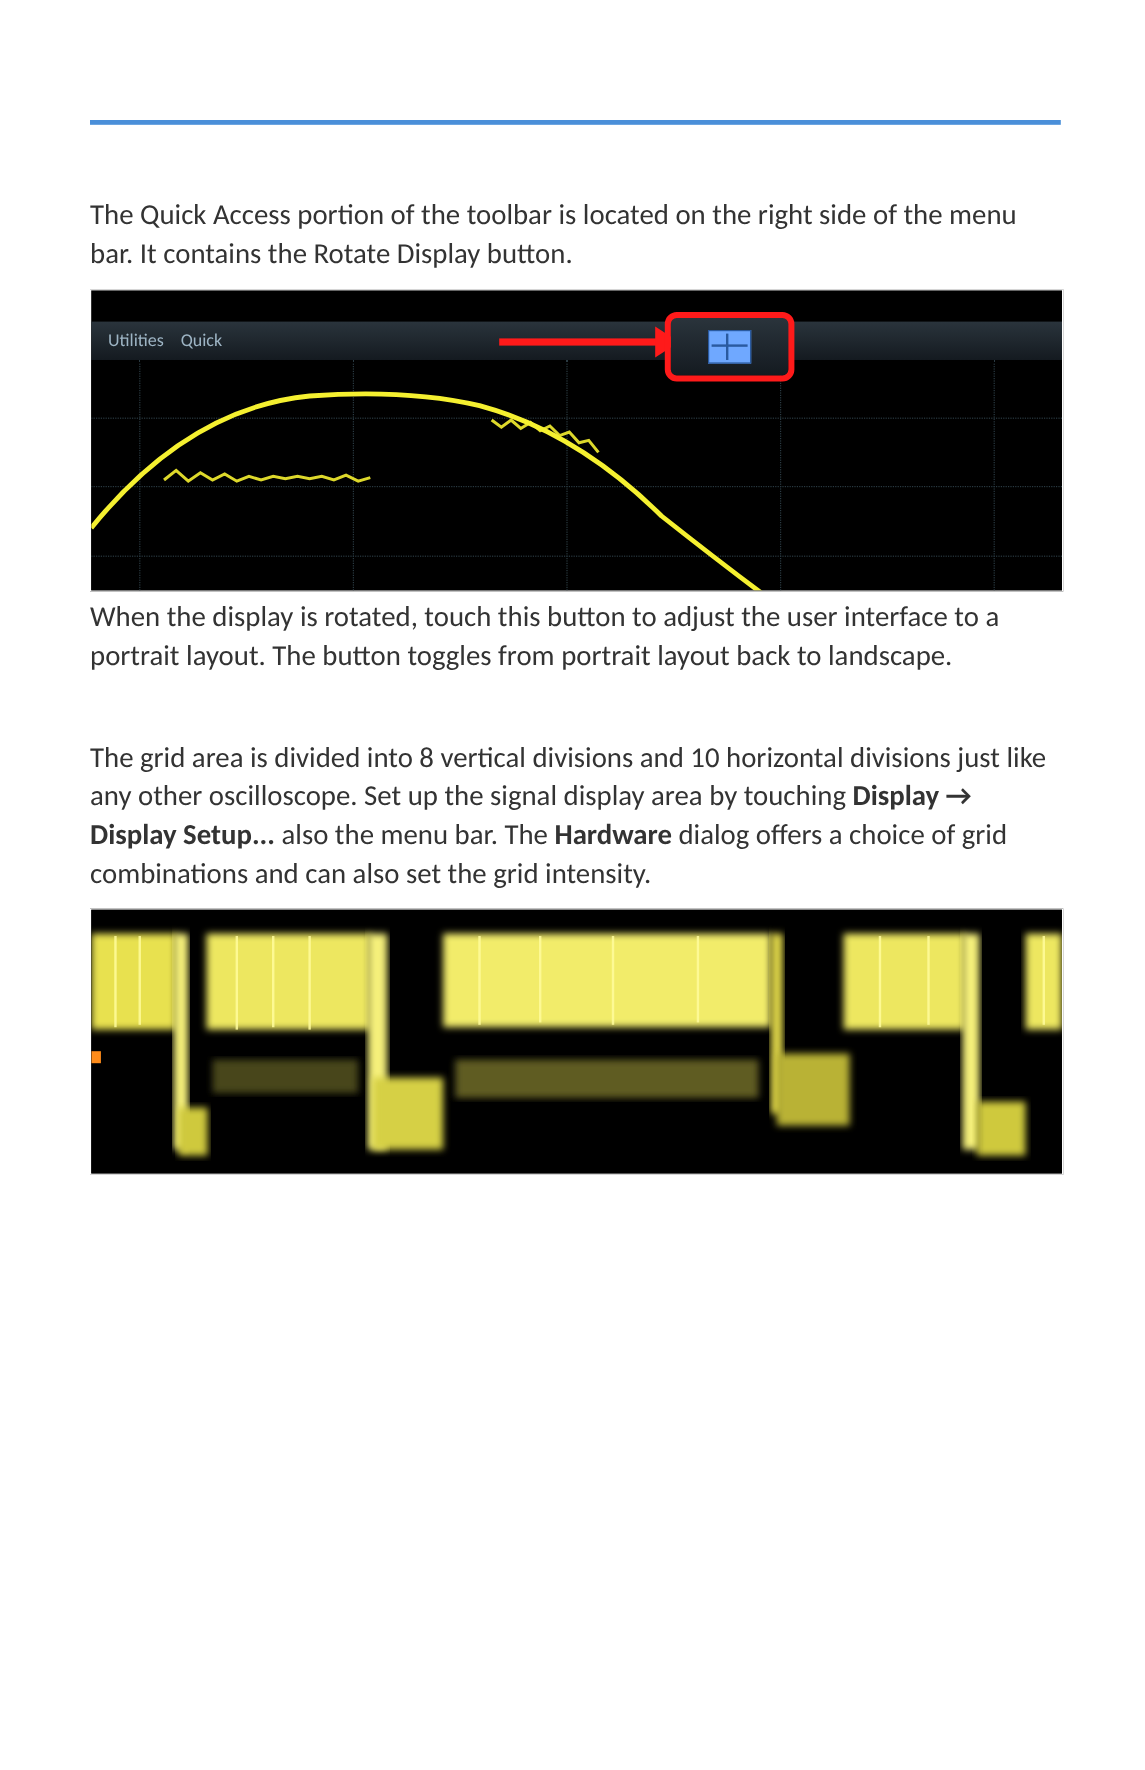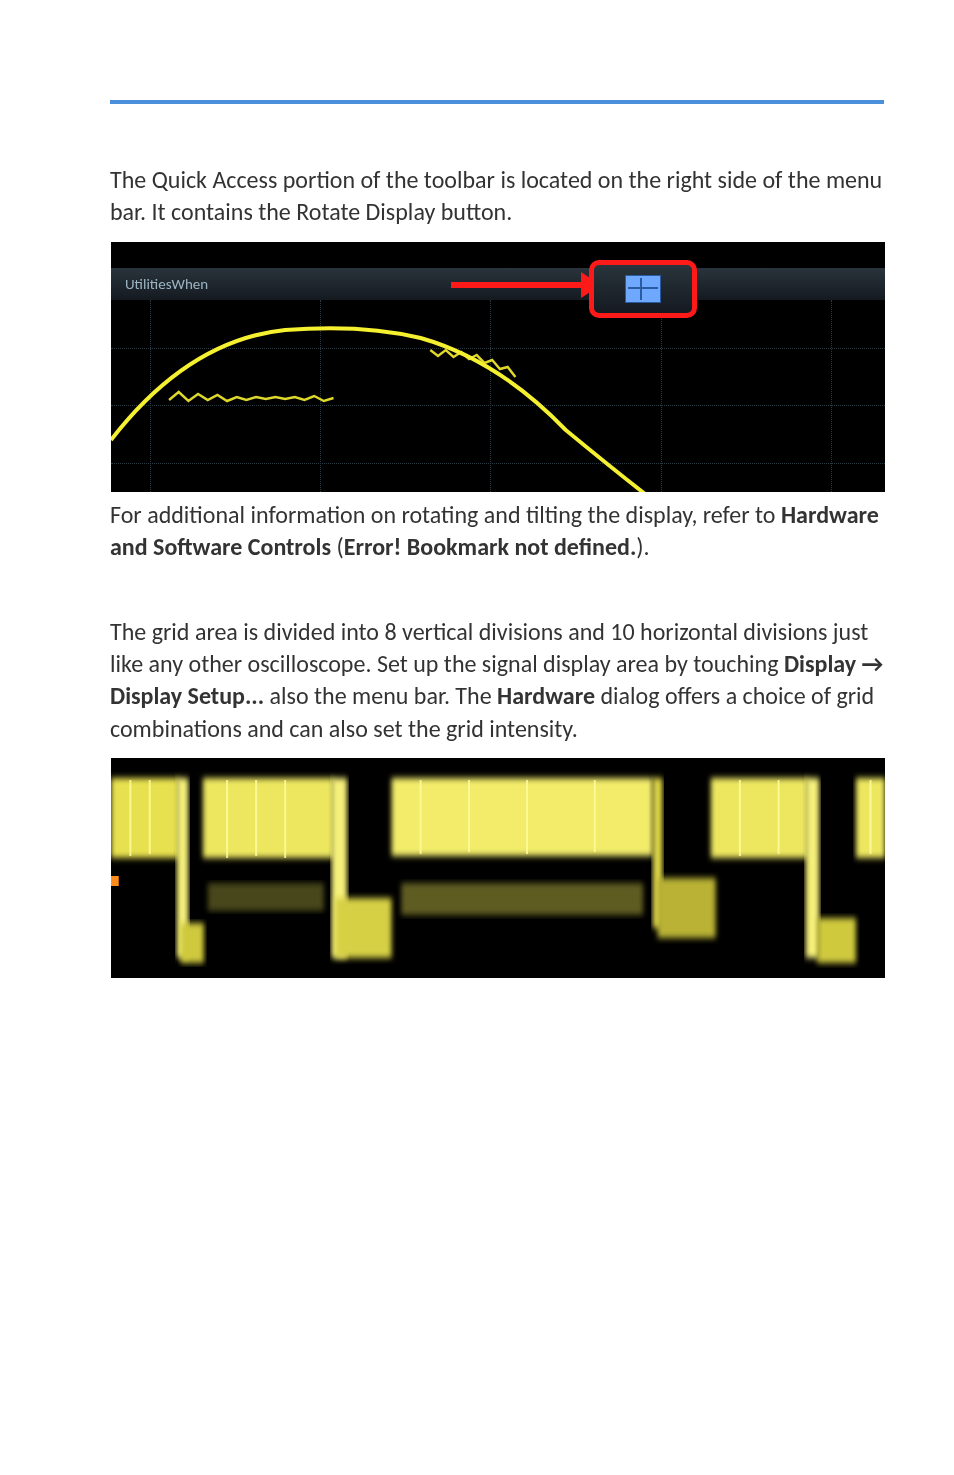--- a/index.html
+++ b/index.html
@@ -3,21 +3,21 @@
 <meta charset="utf-8">
 <style>
   body {
     margin: 0;
     background: #ffffff;
     font-family: Calibri, "Segoe UI", Arial, sans-serif;
     color: #333;
     width: 954px;
   }
   .page {
-    padding: 60px 70px 60px 110px;
+    padding: 60px 70px 60px 75px;
   }
   .top-rule {
     height: 4px;
     background: #4a8fd9;
     margin: 40px 0 60px 0;
   }
   p.body {
     font-size: 24px;
     line-height: 1.35;
     margin: 0 0 12px 0;
@@ -37,20 +37,21 @@
     overflow: hidden;
   }
   .menubar {
     position: absolute;
     top: 26px;
     left: 0; right: 0;
     height: 32px;
     background: linear-gradient(#2a343c, #141a20);
     display: flex;
     align-items: center;
+    gap: 14px;
     padding-left: 14px;
     font-size: 15px;
     color: #9db4c4;
   }
   .menubar .spacer { flex: 1; }
   .rotate-box {
     position: absolute;
     top: 18px;
     left: 478px;
     width: 98px;
@@ -139,21 +140,21 @@
 <body>
 
 <div class="page">
   <div class="top-rule"></div>
 
   <p class="body">The Quick Access portion of the toolbar is located on the right side of the menu bar. It contains the Rotate Display button.</p>
 
   <div class="shot1">
     <div class="menubar">
       <span>Utilities</span>
-      <span>When</span>
+      <span>Quick</span>
       <span class="spacer"></span>
     </div>
     <div class="arrow-line"></div>
     <div class="arrow-head"></div>
     <div class="rotate-box">
       <span class="rotate-btn"></span>
     </div>
     <div class="grid-area1">
       <div class="gcol" style="left:5%"></div>
       <div class="gcol" style="left:27%"></div>
@@ -165,24 +166,22 @@
       <div class="grow" style="top:85%"></div>
       <svg viewBox="0 0 800 192" preserveAspectRatio="none">
         <path d="M 0 140 Q 80 40 180 30 Q 260 24 320 38 Q 400 60 470 130 Q 520 170 560 200" stroke="#f5f030" stroke-width="4" fill="none"></path>
 
         <path d="M 60 100 l10 -8 l10 9 l10 -7 l10 6 l10 -5 l10 6 l10 -4 l10 3 l10 -3 l10 2 l10 -2 l10 2 l10 -2 l10 3 l10 -4 l10 5 l10 -3" stroke="#f5f030" stroke-width="2.5" fill="none" opacity="0.9"></path>
         <path d="M 330 50 l8 6 l8 -6 l8 7 l8 -5 l8 7 l8 -4 l8 8 l8 -3 l8 9 l8 -2 l8 10" stroke="#f5f030" stroke-width="2.5" fill="none" opacity="0.9"></path>
       </svg>
     </div>
   </div>
 
-
-  <p class="body">
-    <span>For additional information on rotating and tilting the display, refer to </span><span class="bold">Hardware and Software Controls</span><span> (</span><span class="bold">Error! Bookmark not defined.</span><span>).</span>
-  </p>
+  <p class="body">When the display is rotated, touch this button to adjust the user interface to a portrait layout. The button toggles from portrait layout back to landscape.</p>
+
 
   <div style="height:40px"></div>
 
   <p class="body">
     <span>The grid area is divided into 8 vertical divisions and 10 horizontal divisions just like any other oscilloscope. Set up the signal display area by touching </span><span class="bold">Display → Display Setup...</span><span> also the menu bar. The </span><span class="bold">Hardware</span><span> dialog offers a choice of grid combinations and can also set the grid intensity.</span>
   </p>
 
   <div class="shot2">
     <svg viewBox="0 0 800 220" preserveAspectRatio="none">
 

